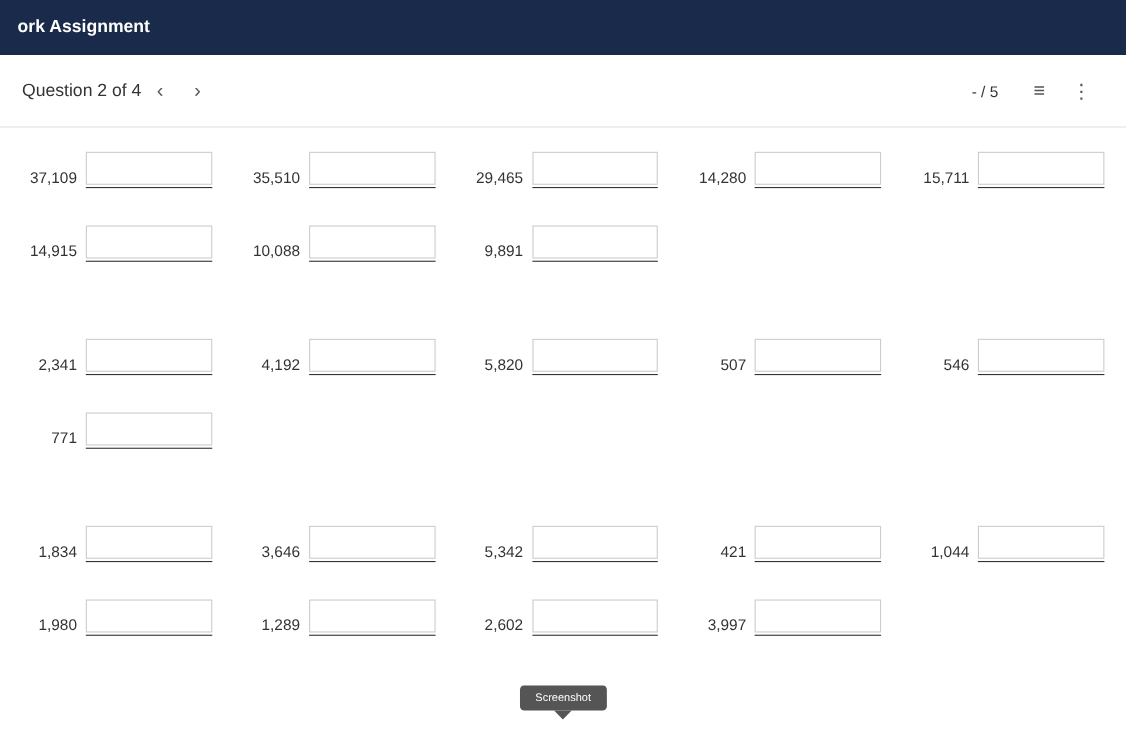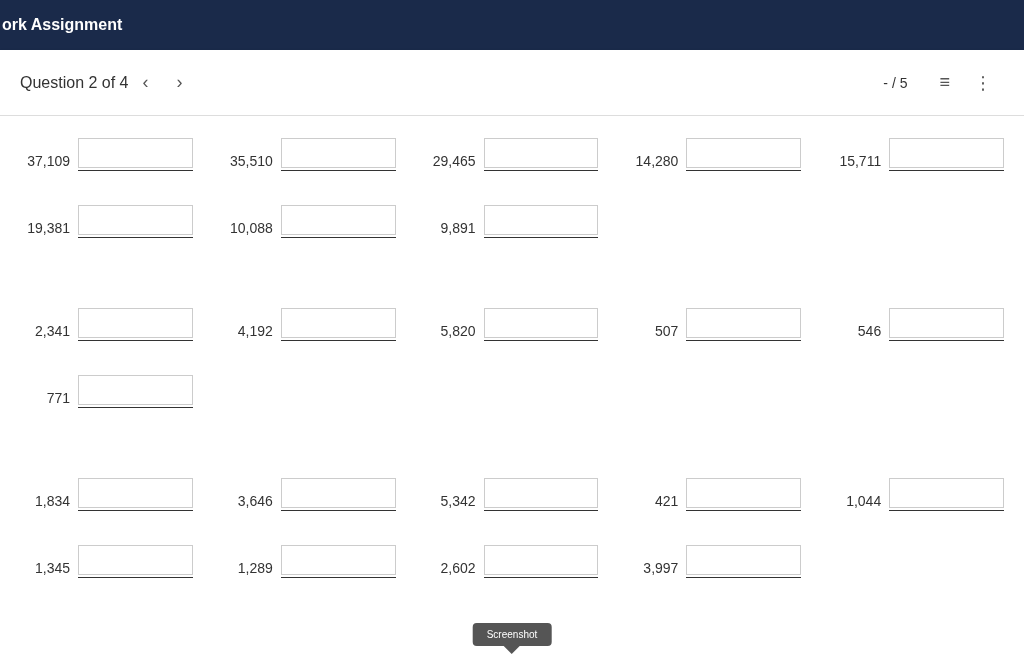--- a/index.html
+++ b/index.html
@@ -5,21 +5,21 @@
     * { box-sizing: border-box; margin: 0; padding: 0; }
     body { font-family: Arial, sans-serif; background: #f5f5f5; width: 1024px; height: 672px; overflow: hidden; }
 
     
     .top-nav {
       background: #1a2a4a;
       color: white;
       height: 50px;
       display: flex;
       align-items: center;
-      padding: 0 2px;
+      padding: 0 16px;
     }
     .top-nav-title {
       font-size: 16px;
       font-weight: bold;
       color: white;
     }
 
     
     .question-bar {
       background: white;
@@ -192,21 +192,21 @@
         </div>
       </div>
       <div class="problem-cell">
         <span class="problem-number">15,711</span>
         <div class="problem-input-wrapper">
           <input type="text" class="problem-input" style="">
           <div class="problem-line"></div>
         </div>
       </div>
       <div class="problem-cell">
-        <span class="problem-number">19,381</span>
+        <span class="problem-number">14,915</span>
         <div class="problem-input-wrapper">
           <input type="text" class="problem-input" style="">
           <div class="problem-line"></div>
         </div>
       </div>
       <div class="problem-cell">
         <span class="problem-number">10,088</span>
         <div class="problem-input-wrapper">
           <input type="text" class="problem-input" style="">
           <div class="problem-line"></div>
@@ -292,21 +292,21 @@
         </div>
       </div>
       <div class="problem-cell">
         <span class="problem-number">1,044</span>
         <div class="problem-input-wrapper">
           <input type="text" class="problem-input" style="">
           <div class="problem-line"></div>
         </div>
       </div>
       <div class="problem-cell">
-        <span class="problem-number">1,345</span>
+        <span class="problem-number">1,980</span>
         <div class="problem-input-wrapper">
           <input type="text" class="problem-input" style="">
           <div class="problem-line"></div>
         </div>
       </div>
       <div class="problem-cell">
         <span class="problem-number">1,289</span>
         <div class="problem-input-wrapper">
           <input type="text" class="problem-input" style="">
           <div class="problem-line"></div>

